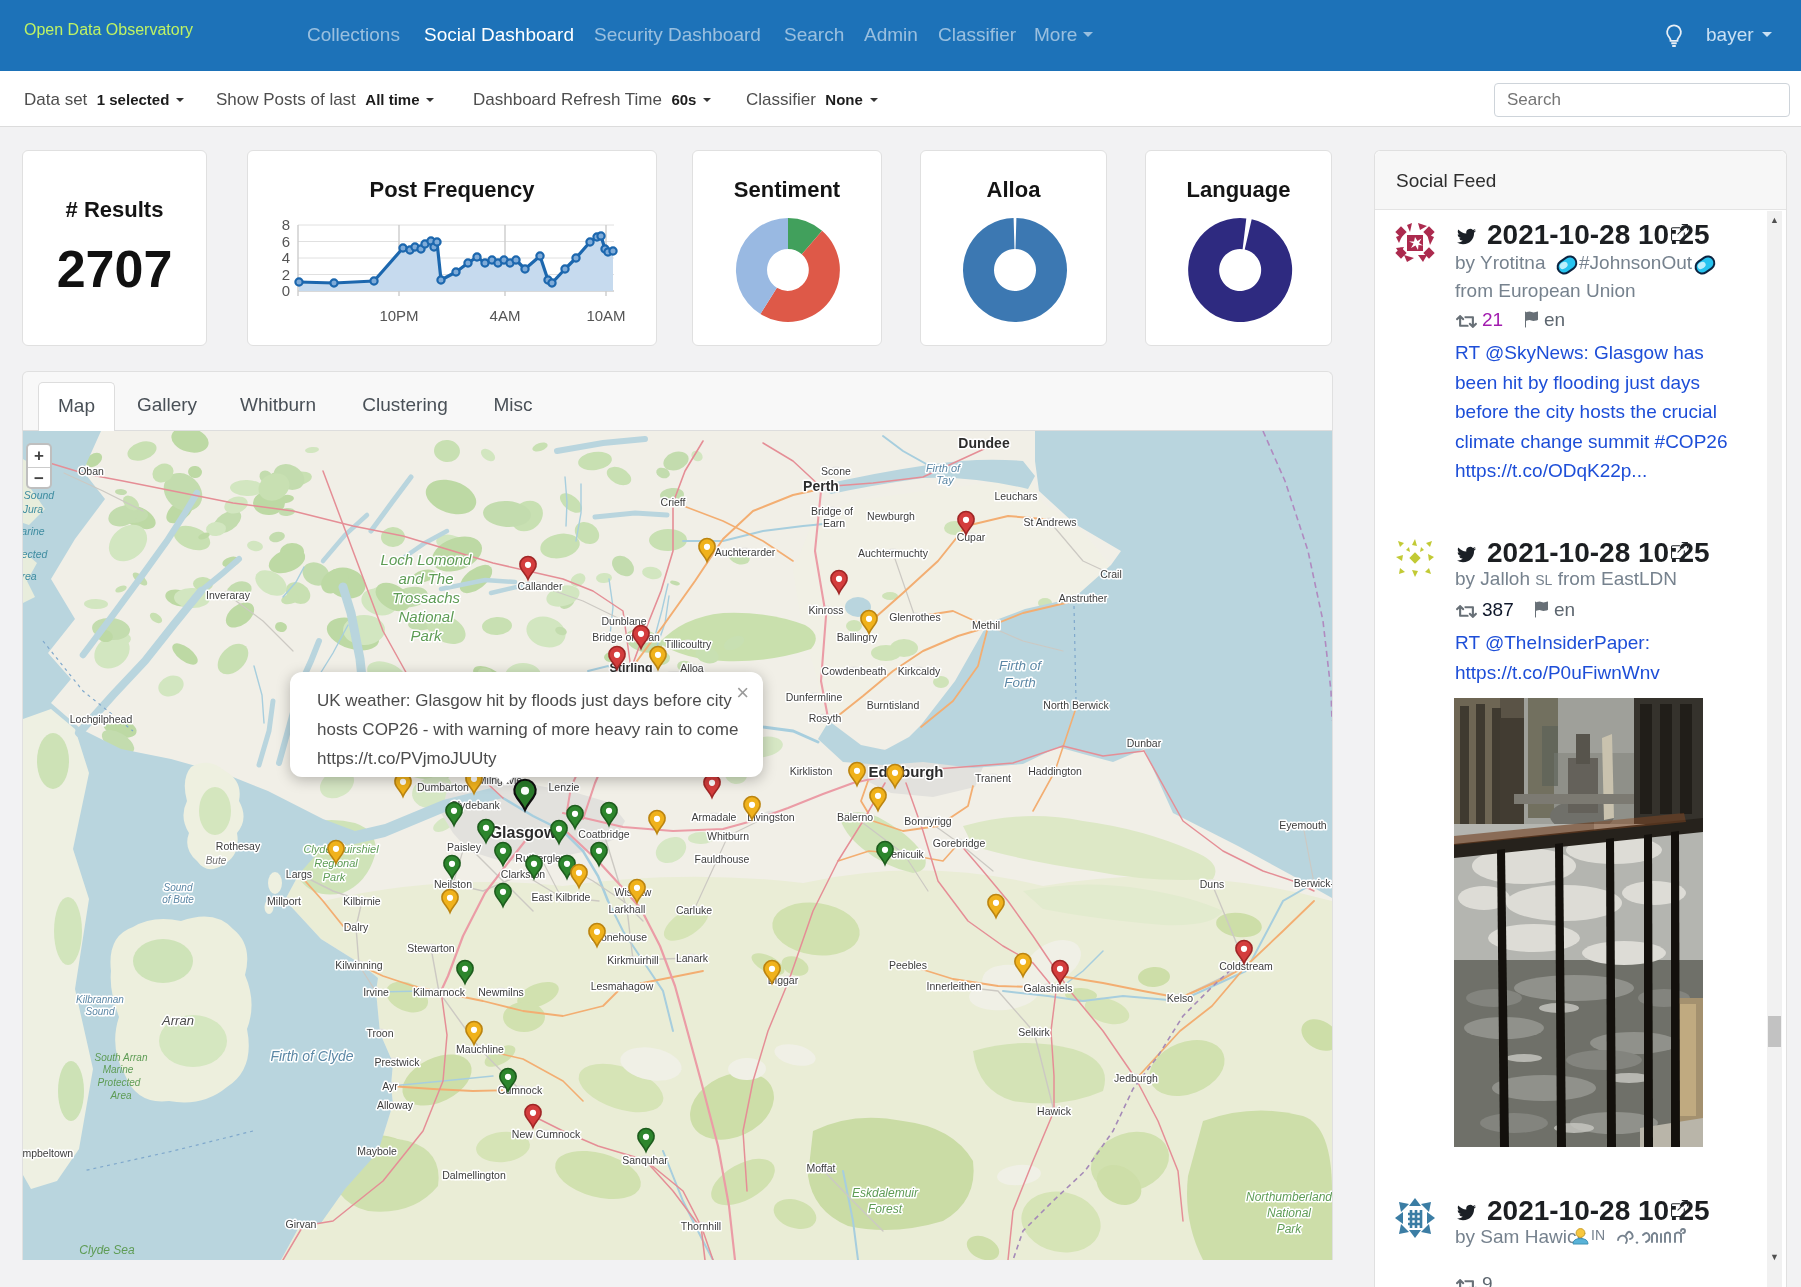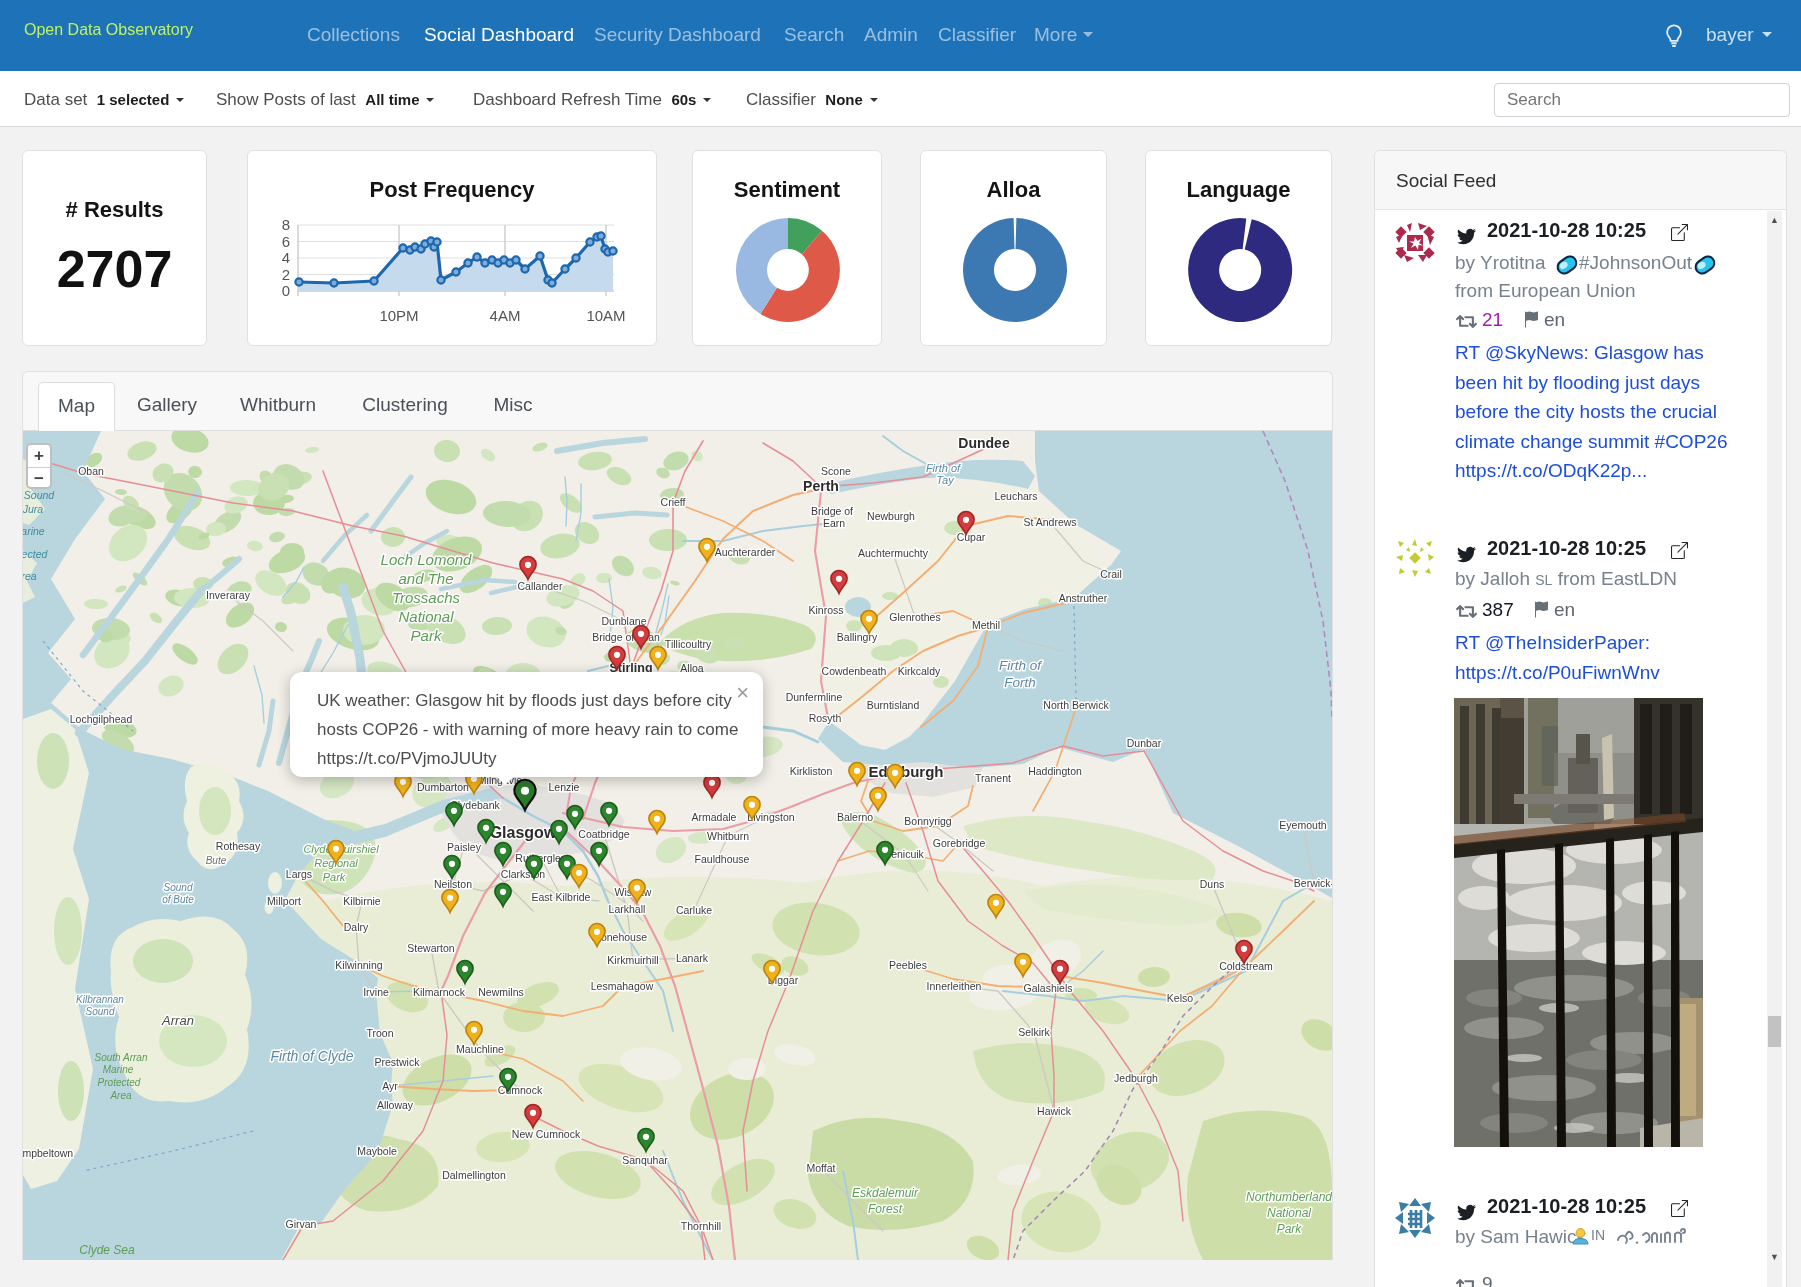--- a/index.html
+++ b/index.html
@@ -32,21 +32,21 @@
 .popup{position:absolute;left:290px;top:672px;width:473px;height:105px;background:#fff;border-radius:12px;box-shadow:0 3px 14px rgba(0,0,0,.25);z-index:25;font-size:17px;color:#4c4c4c;padding:14px 24px 0 27px;line-height:29px}
 .popup .x{position:absolute;right:14px;top:6px;font-size:22px;color:#9a9a9a}
 .ptail{position:absolute;left:496px;top:776px;width:0;height:0;border-left:9px solid transparent;border-right:9px solid transparent;border-top:9px solid #fff;z-index:25}
 
 .feed{position:absolute;left:1374px;top:150px;width:413px;height:1137px;background:#fff;border:1px solid #e0e0e0;border-radius:6px 6px 0 0;border-bottom:none}
 .fhead{position:absolute;left:0;top:0;width:100%;height:59px;background:#f7f7f7;border-bottom:1px solid #e4e4e4;border-radius:6px 6px 0 0;font-size:19px;color:#2e2e2e;line-height:59px;padding-left:21px}
 .fbody{position:absolute;left:0;top:60px;width:100%;height:1077px;overflow:hidden}
 .scrolltrack{position:absolute;left:392px;top:60px;width:15px;height:1077px;background:#f1f1f1}
 .scrollthumb{position:absolute;left:393px;top:865px;width:13px;height:31px;background:#c2c2c2}
 .sarrow{position:absolute;left:392px;width:15px;height:16px;background:#f1f1f1;color:#505050;font-size:9px;text-align:center;line-height:16px}
-.tweet-date{font-size:20px;font-weight:bold;color:#1c1f22}
+.tweet-date{font-size:28px;font-weight:bold;color:#1c1f22}
 .gray{color:#76828e}
 .tline{position:absolute;white-space:nowrap}
 .tbody{position:absolute;font-size:19px;color:#1d4ed8;line-height:29.5px}
 </style></head>
 <body>
 <div id="root">
 
   <div class="navbar">
     <div class="brand">Open Data Observatory</div>
     <div class="nav" style="left:307px">Collections</div>

